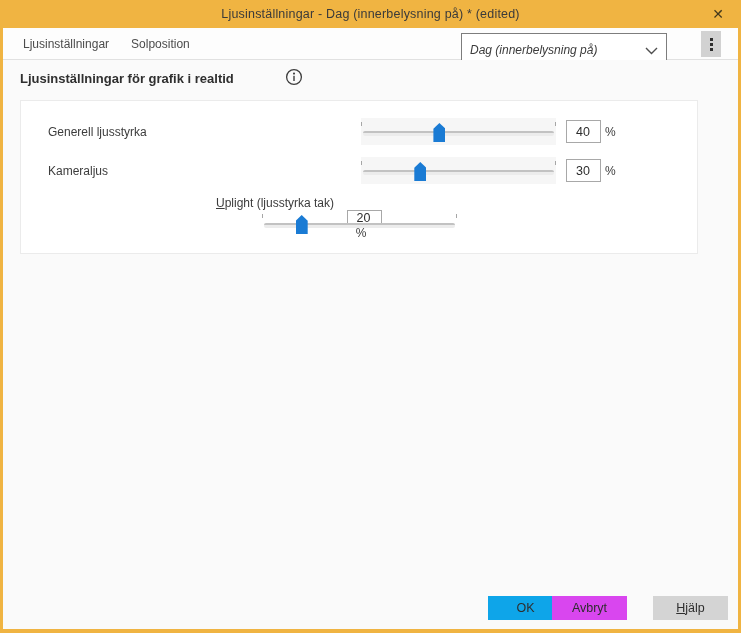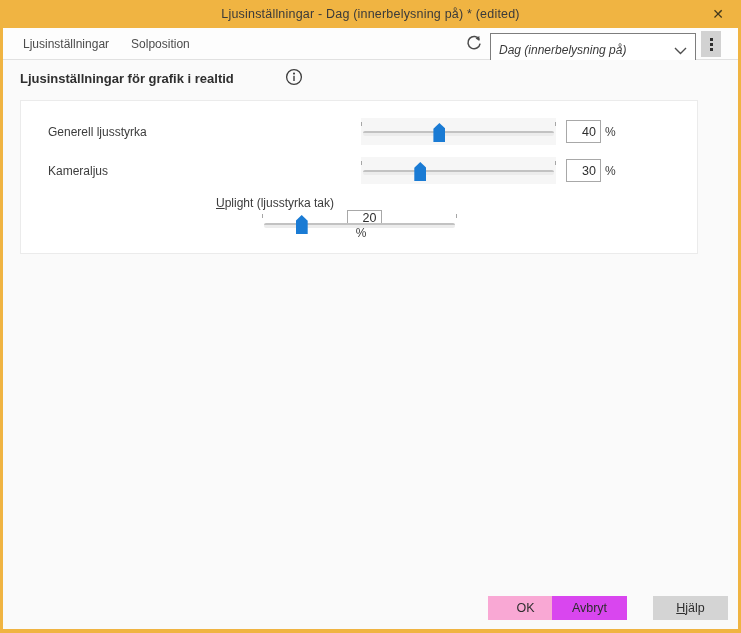--- a/index.html
+++ b/index.html
@@ -40,21 +40,21 @@
     padding-top:3px; cursor:pointer; white-space:nowrap;
   }
   .tab.active { font-weight:bold; color:#222; border-bottom-color:#f0b442; }
 
   .refresh-btn {
     position:absolute; left:458px; top:4px; width:26px; height:24px;
     background:transparent; border:none; display:flex; align-items:center; justify-content:center;
     cursor:pointer;
   }
   .preset-dropdown {
-    position:absolute; left:487px; top:5px; width:206px; height:23px;
+    position:absolute; left:458px; top:5px; width:206px; height:23px;
     background:#ffffff; border:1px solid #7d7d7d;
     display:flex; align-items:center; padding:16px 8px; cursor:pointer;
   }
   .preset-dropdown .preset-text {
     flex:1; font-size:12px; font-style:italic; color:#3c3c3c;
     overflow:hidden; white-space:nowrap;
   }
   .kebab-btn {
     position:absolute; left:698px; top:3px; width:20px; height:26px;
     background:#d2d2d2; border:none; cursor:pointer;
@@ -96,30 +96,30 @@
     border-radius:2px;
   }
   .slider-thumb {
     position:absolute; top:5px; width:12px; height:19px; background:#1a7bd4;
     clip-path:polygon(50% 0, 100% 30%, 100% 100%, 0 100%, 0 30%);
   }
 
   .value-input {
     width:35px; height:23px; margin-left:10px; border:1px solid #a8a8a8; background:#fff;
     font-family:"Liberation Sans", sans-serif; font-size:12.5px; color:#2e2e2e;
-    text-align:right; padding-right:4px;
+    text-align:right; padding-right:10px;
   }
   .unit-label { margin-left:4px; font-size:12px; color:#3c3c3c; }
 
   
   .btn {
     position:absolute; top:596px; width:75px; height:24px; border:none;
     font-family:"Liberation Sans", sans-serif; font-size:12.5px; color:#2e2e2e; cursor:pointer;
   }
-  .btn-ok     { left:488px; background:#f9a8d4; }
+  .btn-ok     { left:488px; background:#0ea5e9; }
   .btn-cancel { left:552px; background:#d946ef; }
   .btn-help   { left:653px; background:#d4d4d4; }
 </style>
 </head>
 <body>
 
 <div id="window">
 
   <div class="titlebar">
     <span class="title">Ljusinställningar - Dag (innerbelysning på) * (edited)</span>

